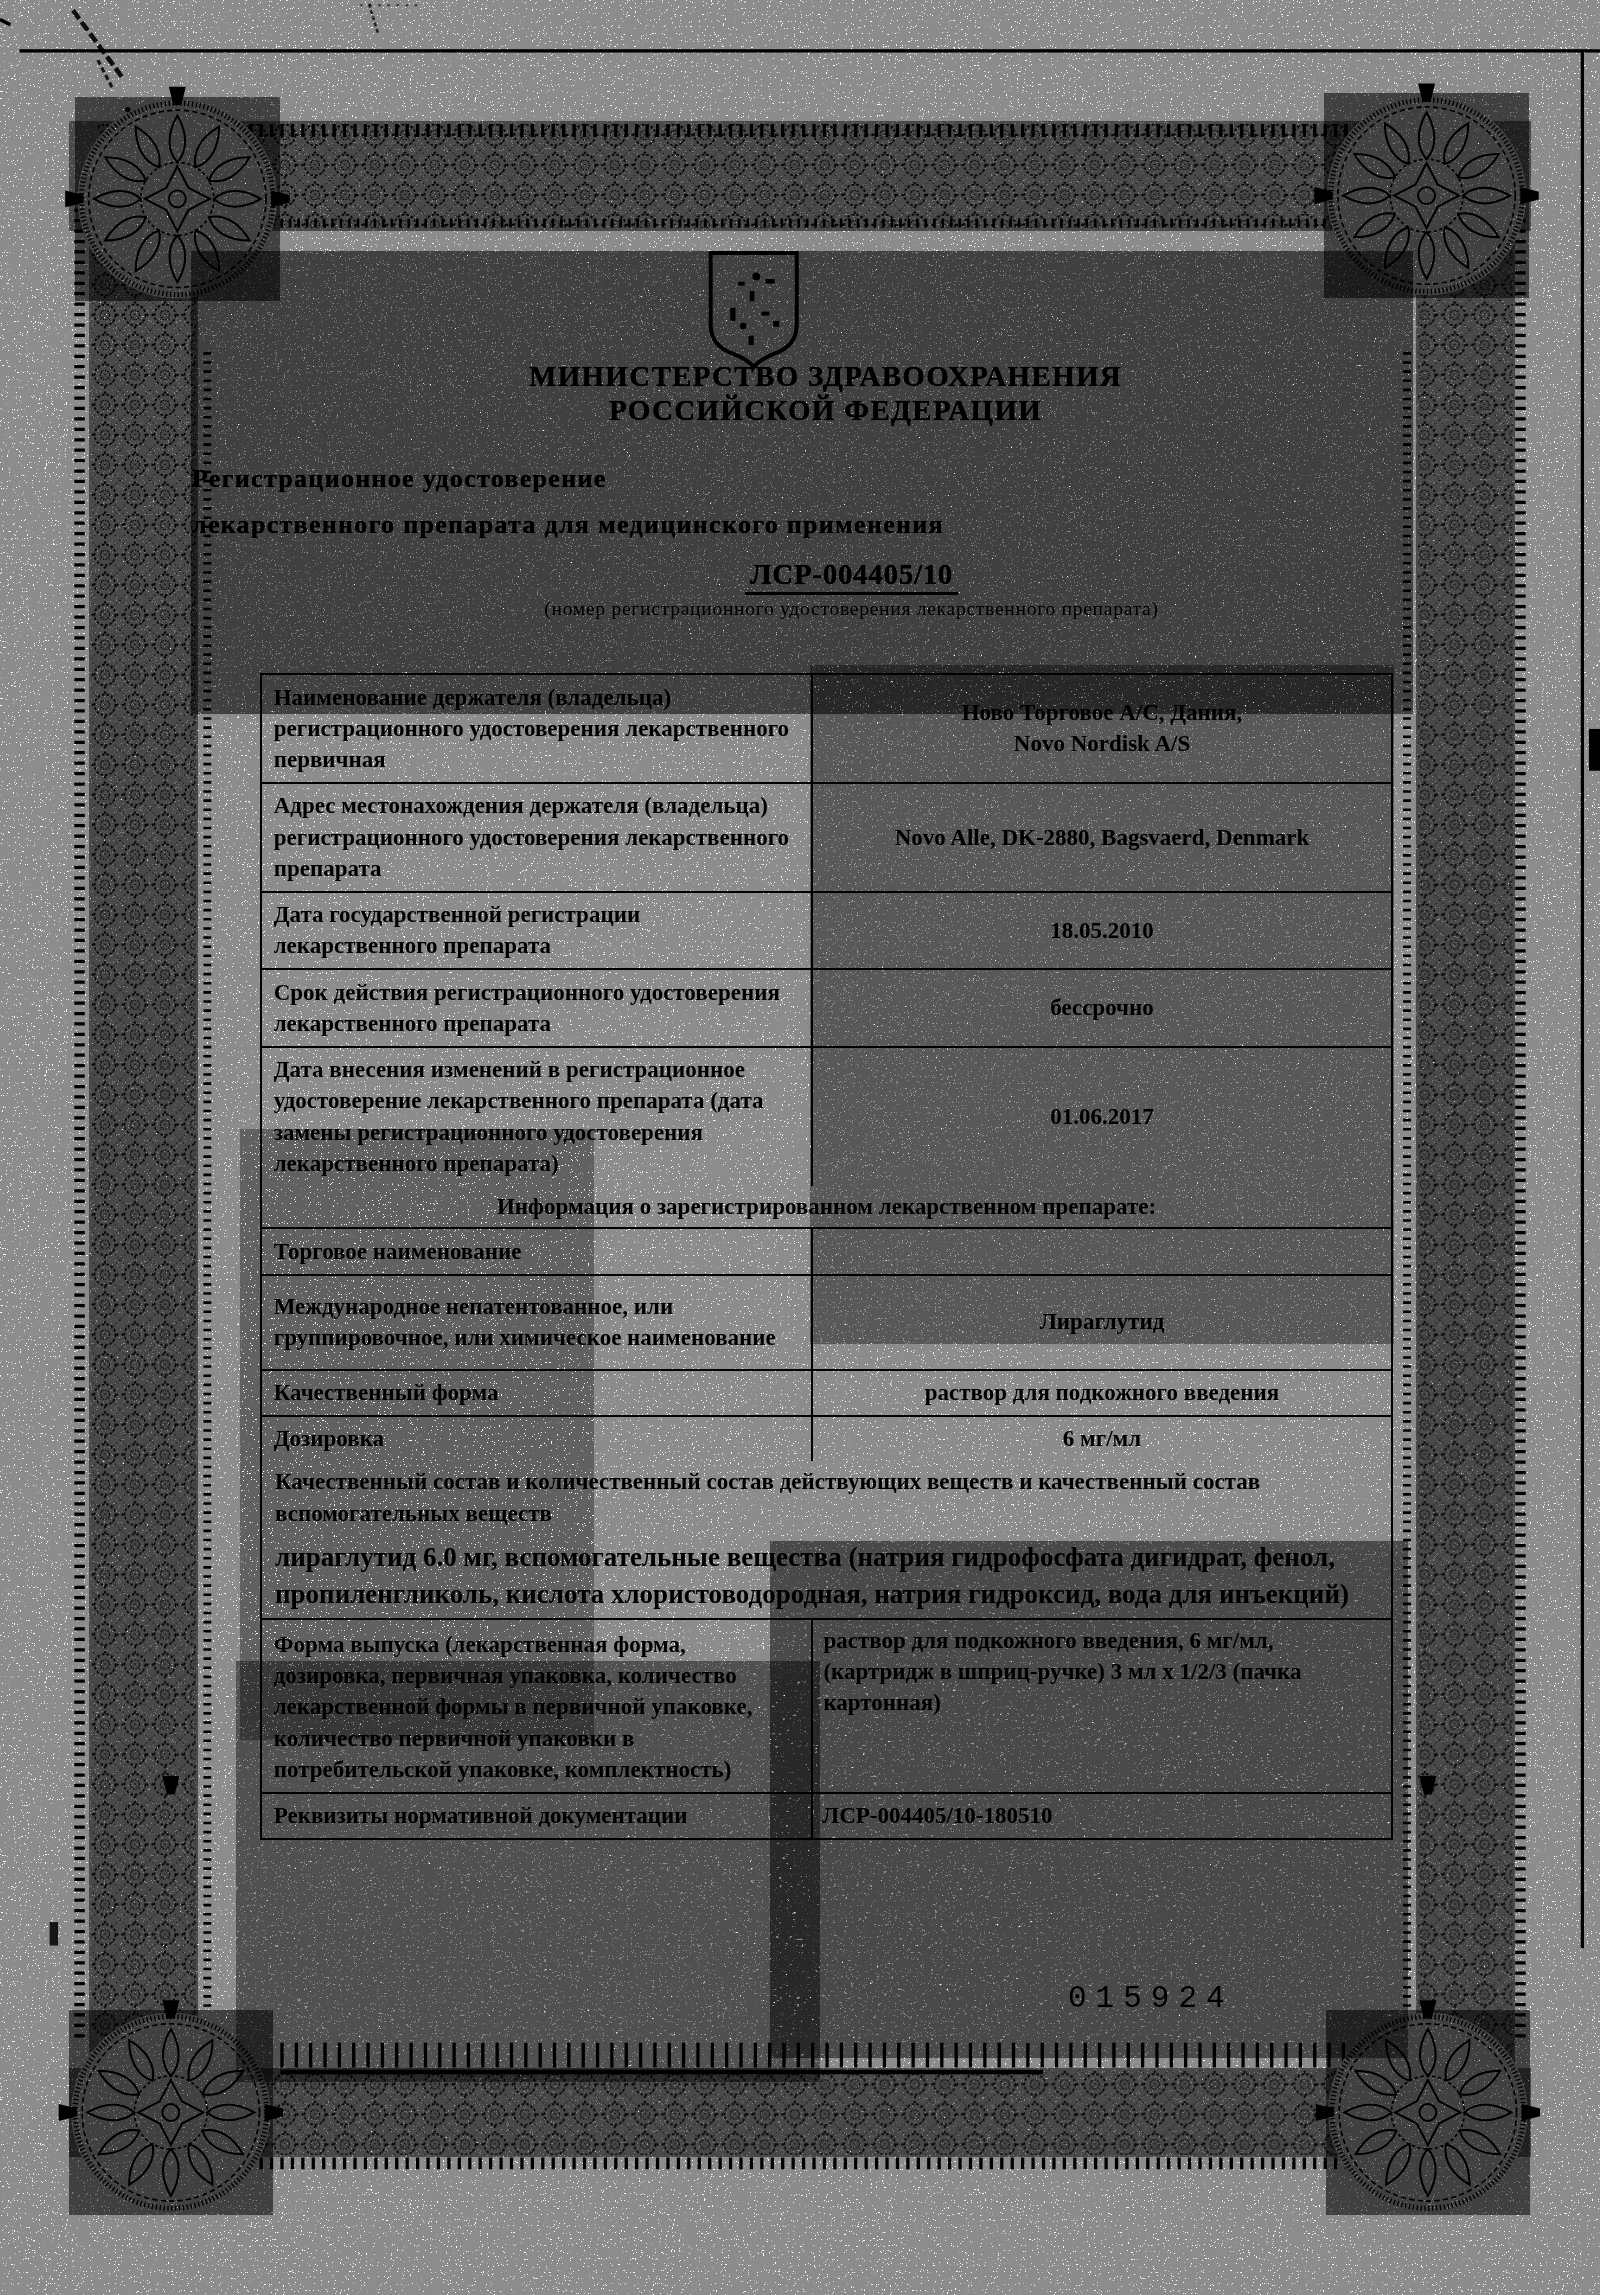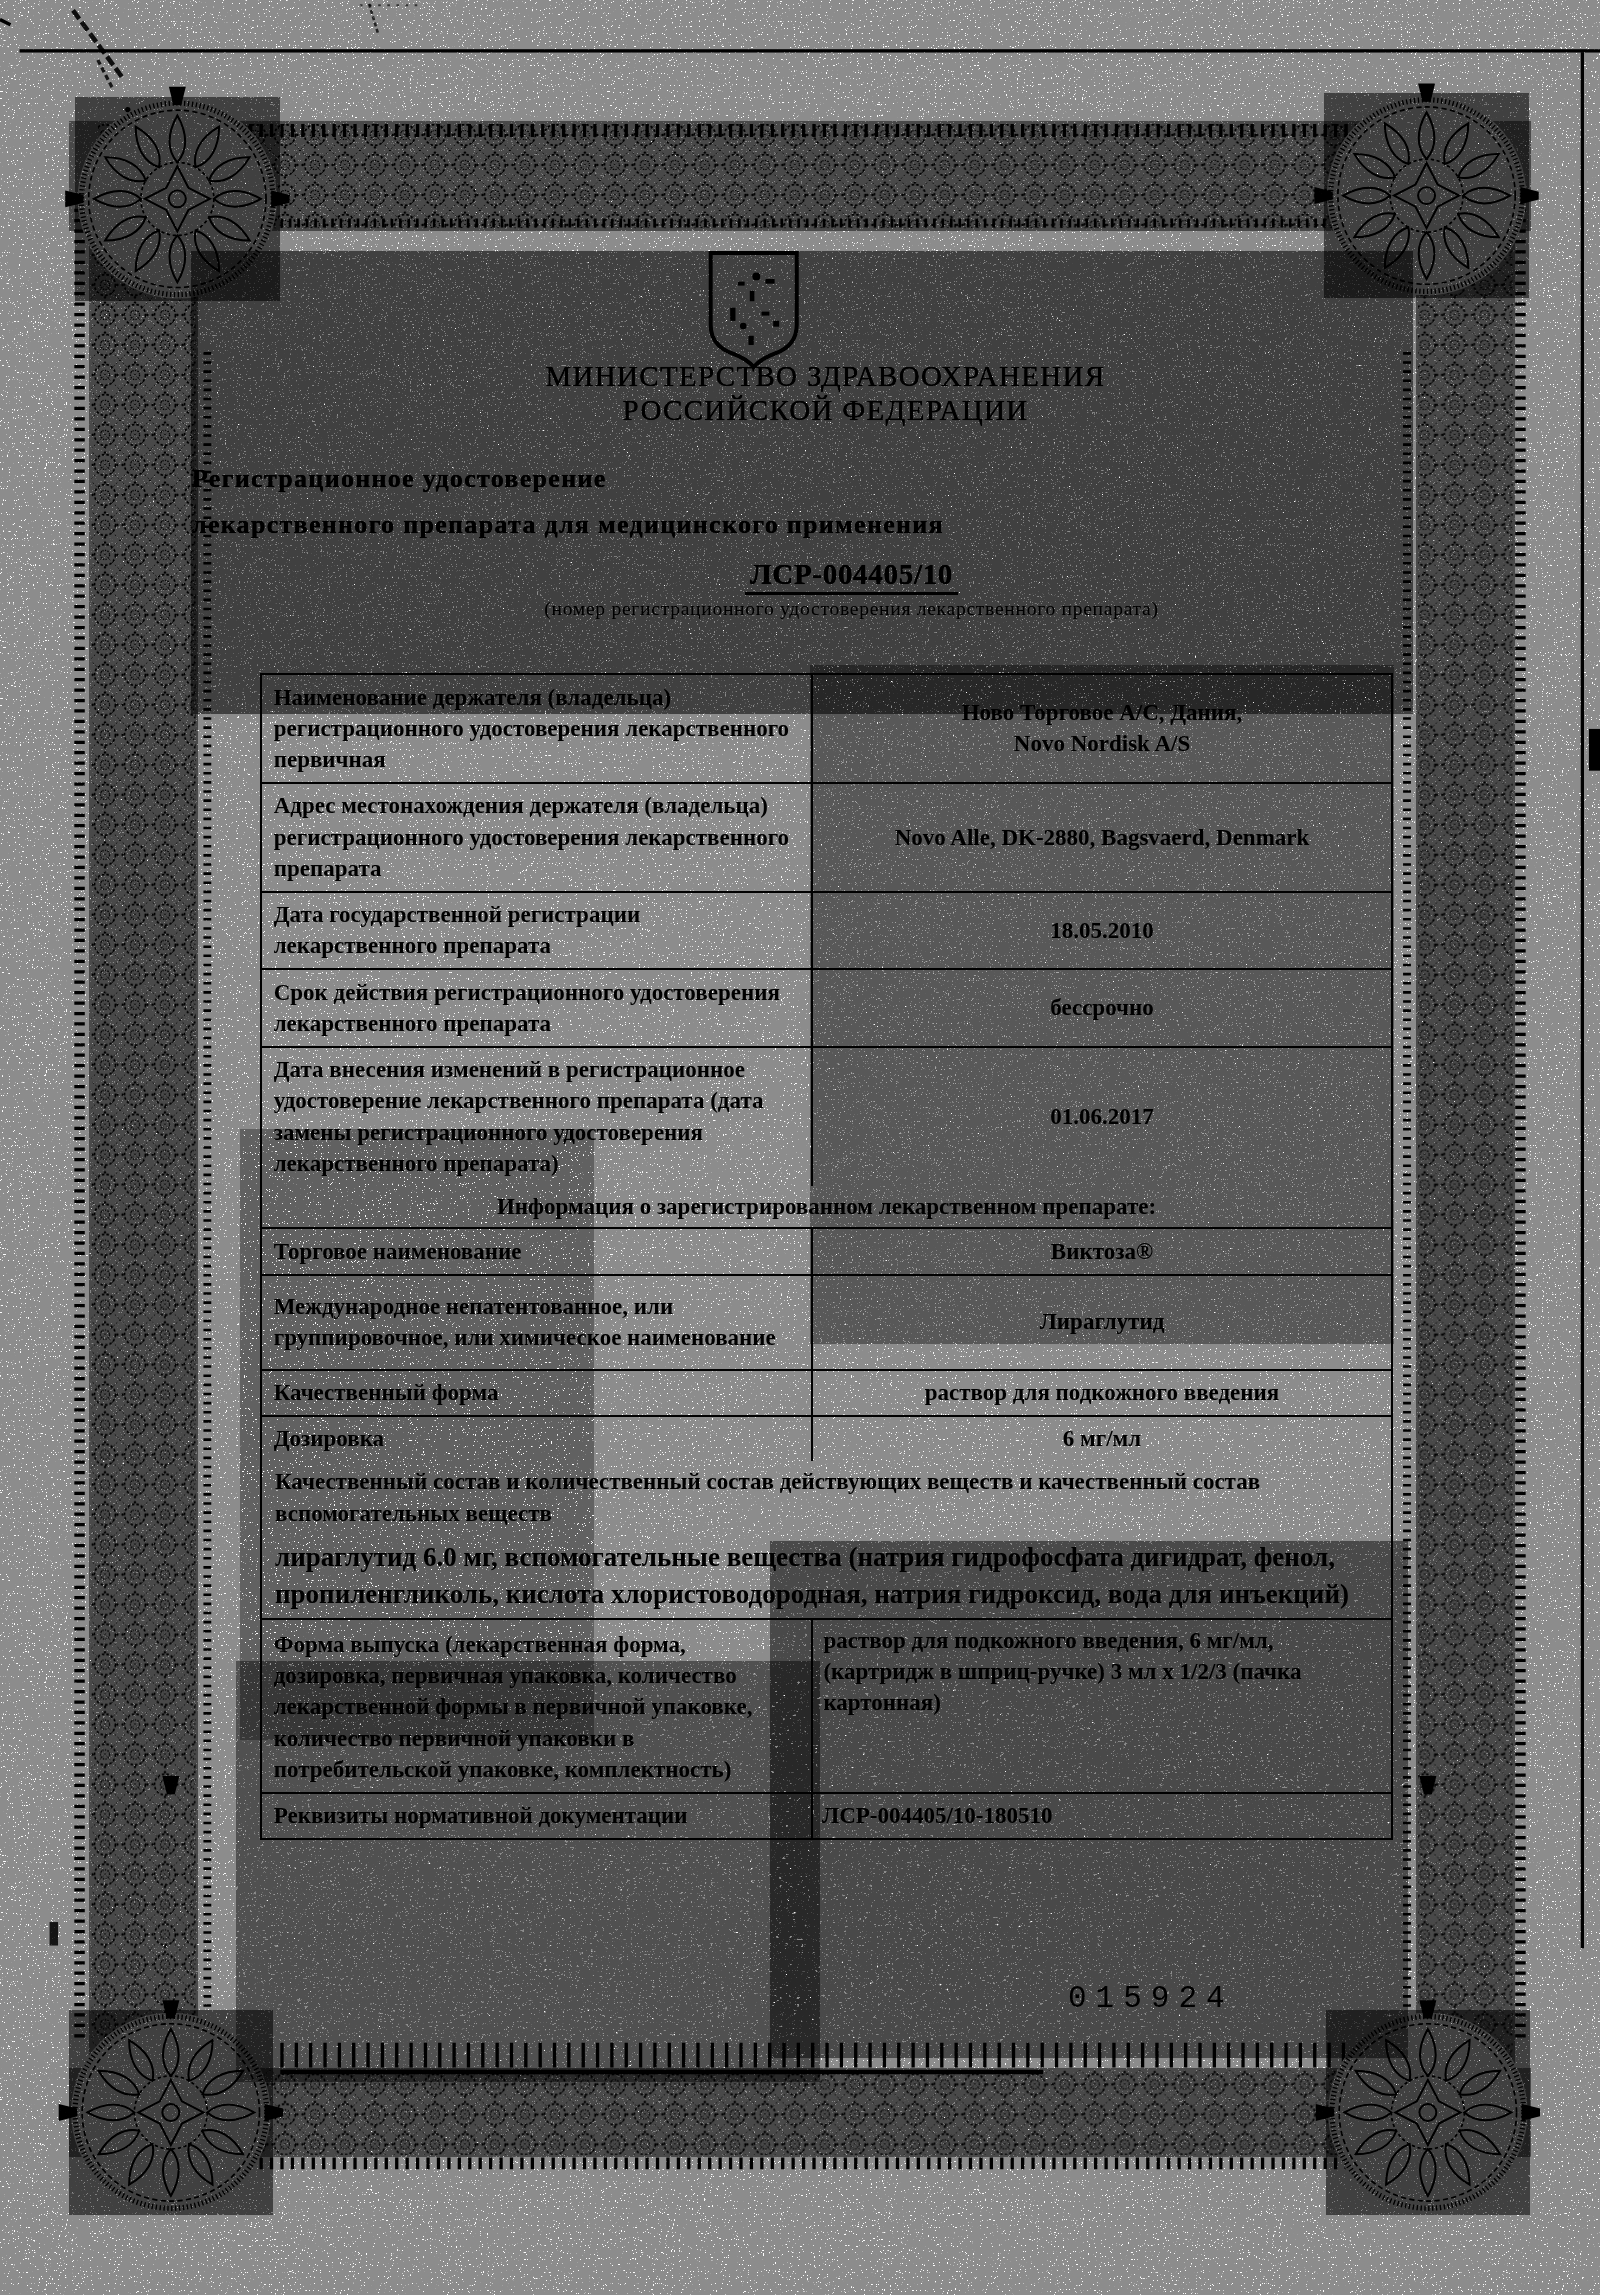--- a/index.html
+++ b/index.html
@@ -5,21 +5,21 @@
   html,body{margin:0;padding:0;background:#888;}
   .page{
     position:relative;width:1600px;height:2295px;background:#ffffff;
     font-family:"Liberation Serif","DejaVu Serif",serif;color:#0d0d0d;
     overflow:hidden;filter:contrast(1.06);
   }
   .layer{position:absolute;inset:0;pointer-events:none;}
   svg{display:block;}
   
   .header{position:absolute;left:258px;top:359px;width:1135px;text-align:center;}
-  .ministry{font-weight:normal;font-size:29px;line-height:34px;letter-spacing:1.3px;text-shadow:0 0 0.7px #000;}
+  .ministry{font-weight:bold;font-size:29px;line-height:34px;letter-spacing:1.3px;text-shadow:0 0 0.7px #000;}
   .title{position:absolute;left:192px;top:456px;width:1265px;text-align:left;font-weight:bold;
          font-size:26px;line-height:46px;letter-spacing:1.3px;text-shadow:0 0 0.7px #000;}
   .regblock{position:absolute;left:258px;top:558px;width:1135px;text-align:center;transform:translateX(26px);}
   .regnum{display:inline-block;font-weight:bold;font-size:29px;letter-spacing:0.7px;
           border-bottom:3.9px solid #0a0a0a;padding:0 5.2px 1.3px 5.2px;text-shadow:0 0 0.7px #000;}
   .regcaption{font-size:19.6px;margin-top:3px;letter-spacing:0.7px;}
   
   .cert-table{
     position:absolute;left:260px;top:673px;width:1133px;
     border:2.6px solid #050505;box-sizing:border-box;background:transparent;
@@ -216,23 +216,20 @@
     </div>
 
     <div class="span-row center" style="min-height:39px">
       <span>Информация о зарегистрированном лекарственном препарате:</span>
     </div>
 
     <div class="row" style="min-height:44px">
       <div class="lbl">
           <span>Торговое наименование</span>
         </div>
-      <div class="val">
-          <span>Виктоза®</span>
-        </div>
     </div>
 
     <div class="row" style="min-height:95px">
       <div class="lbl">
           <span>Международное непатентованное, или группировочное, или химическое наименование</span>
         </div>
       <div class="val">
           <span>Лираглутид</span>
         </div>
     </div>

